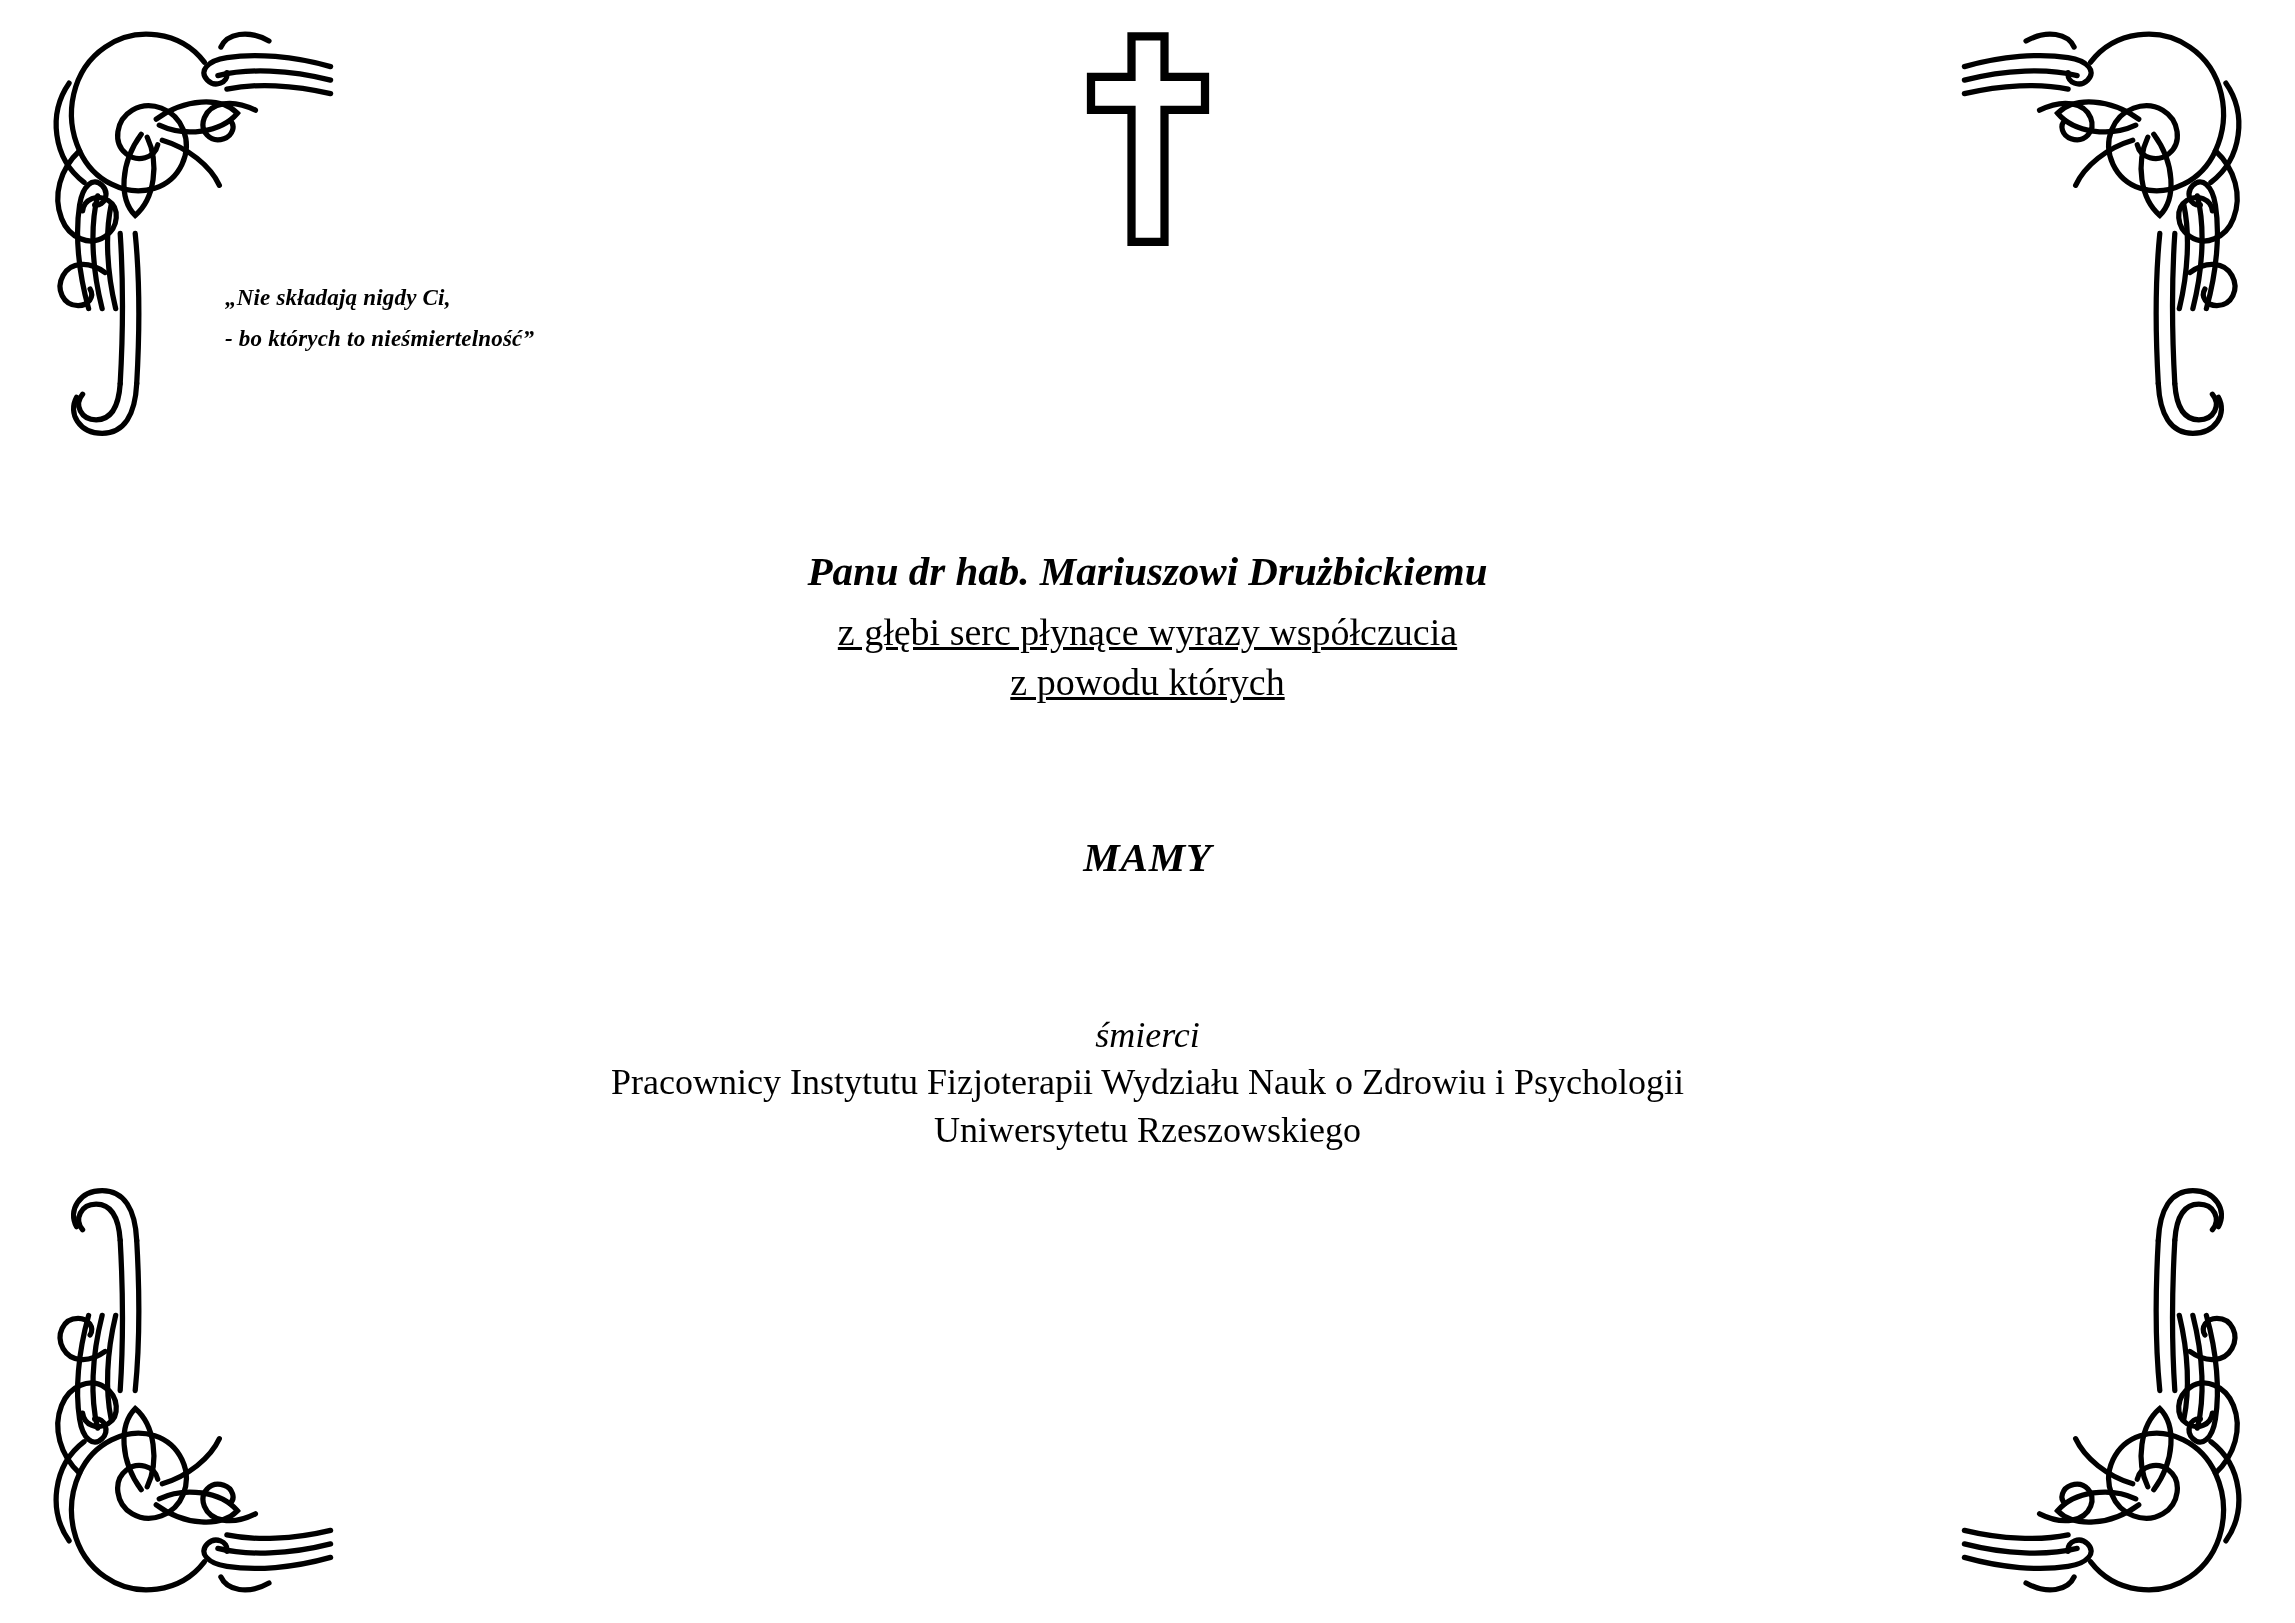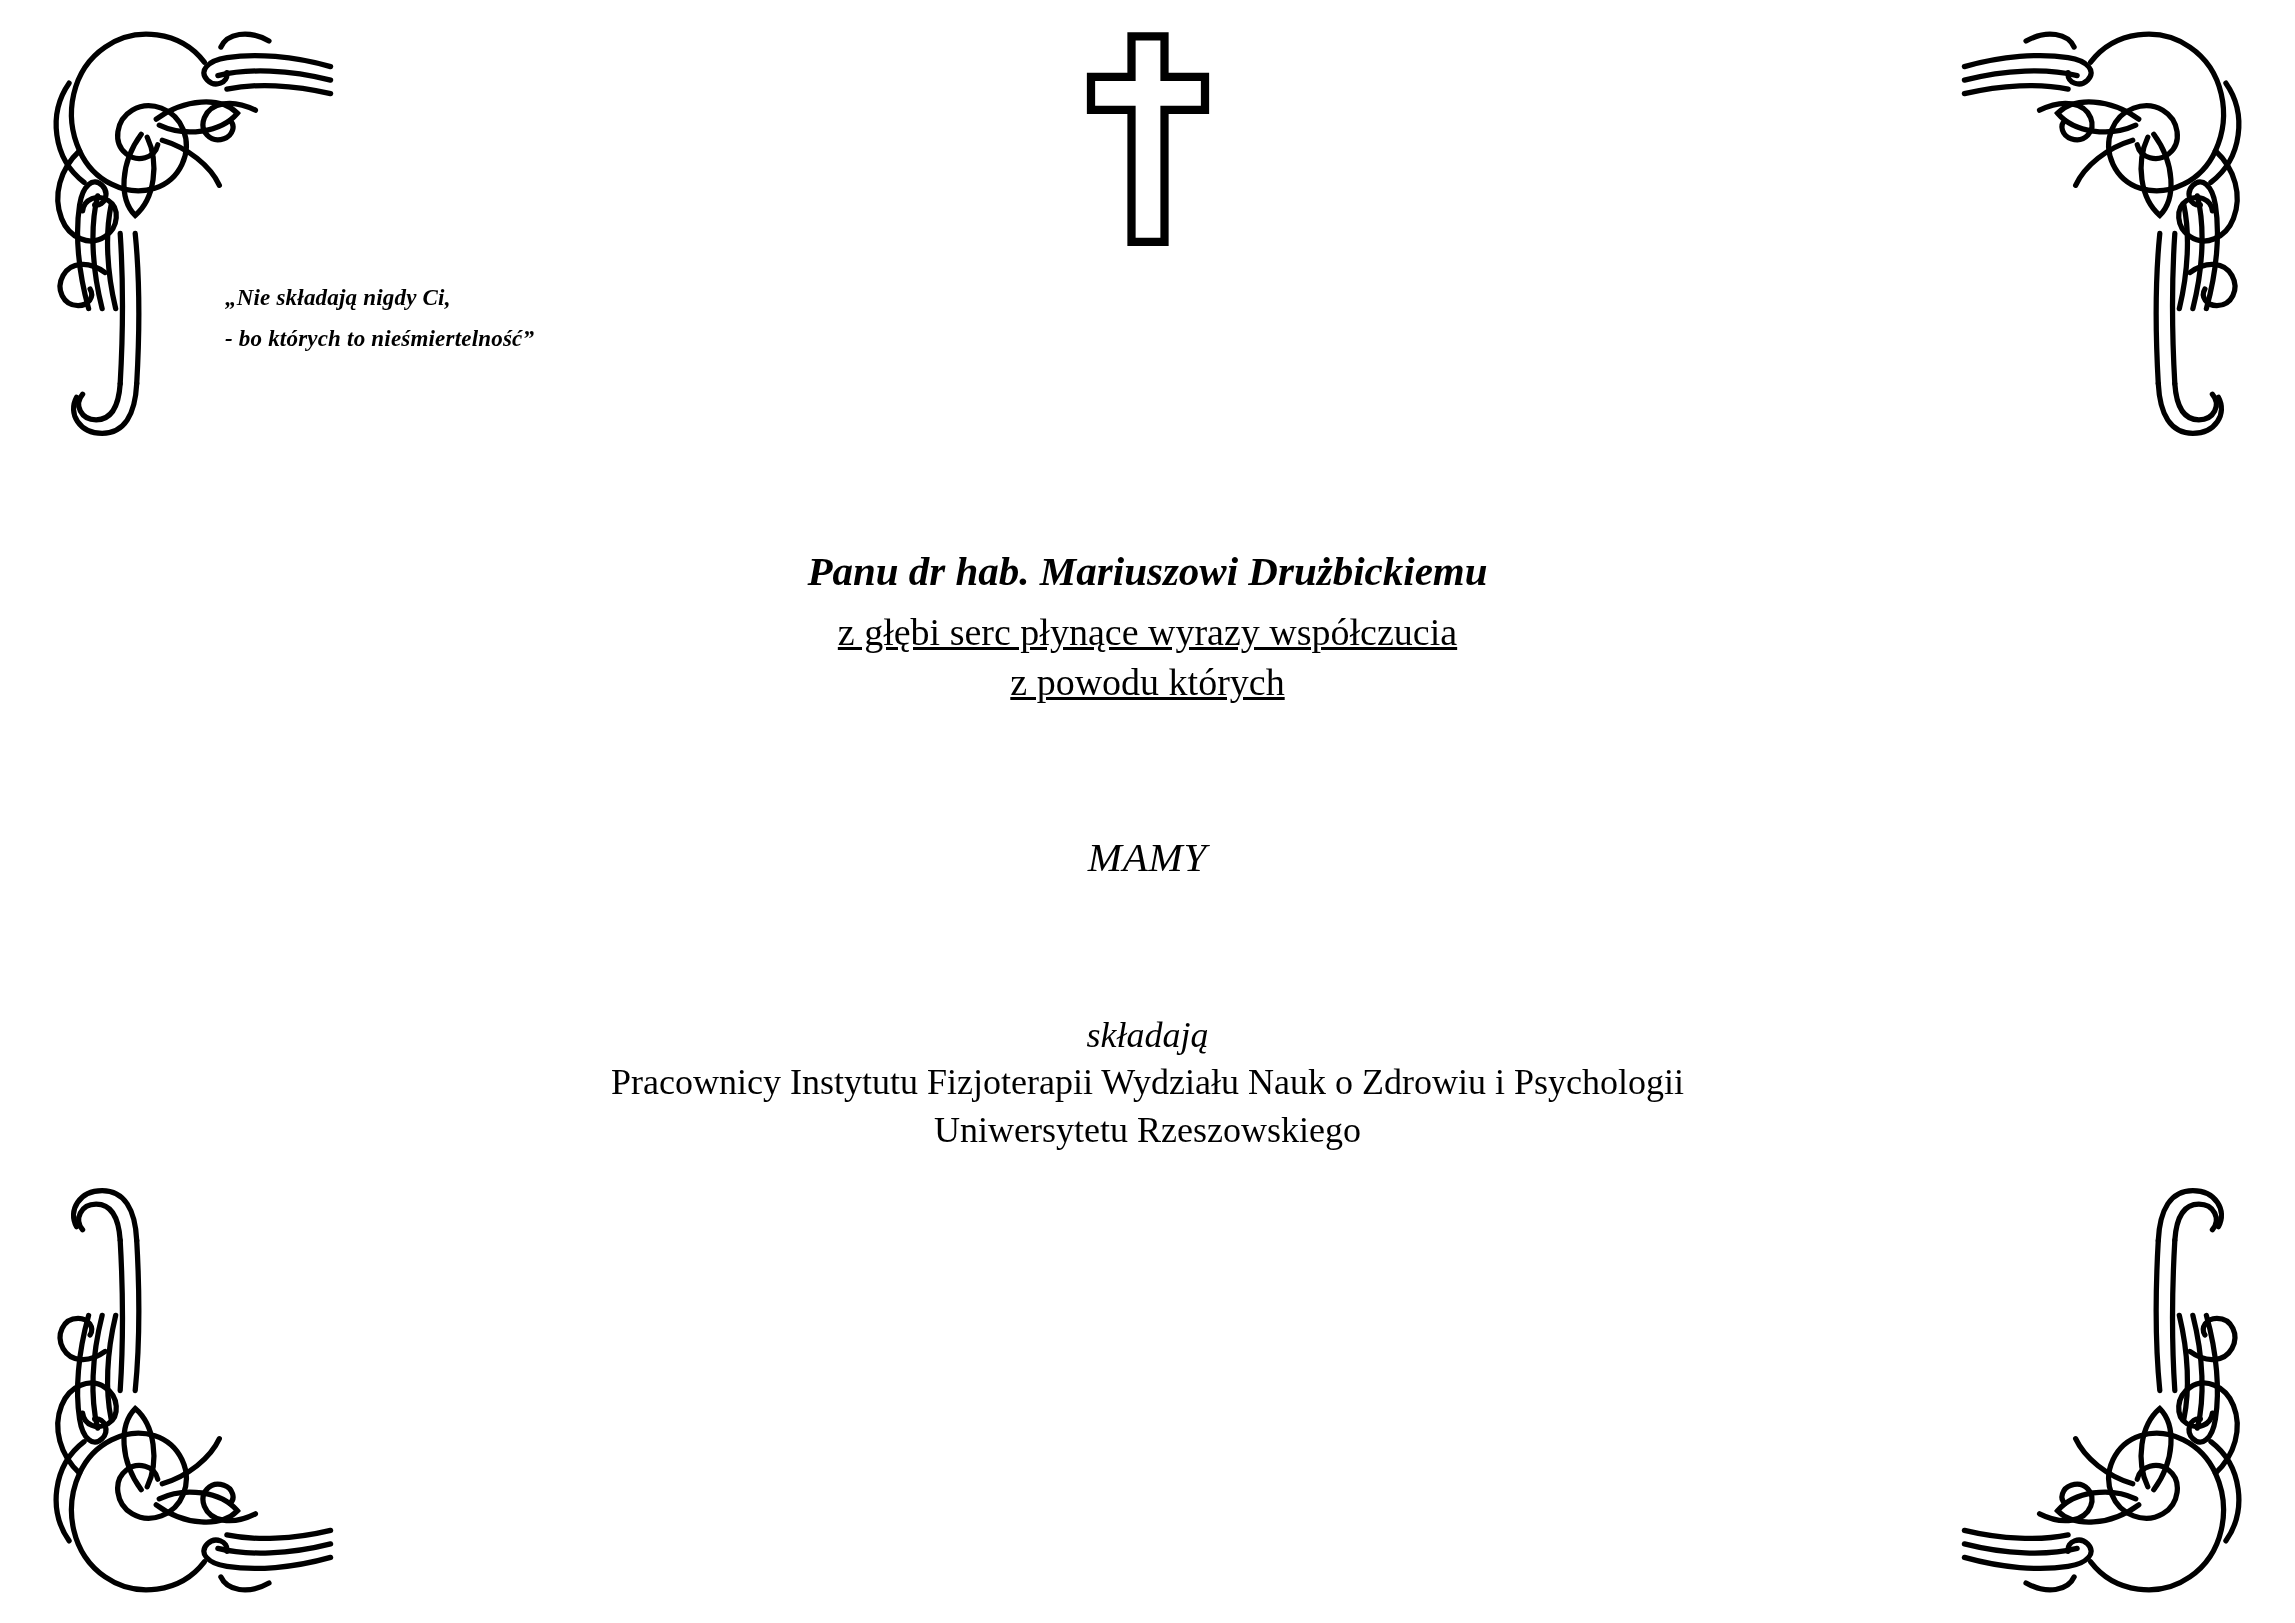--- a/index.html
+++ b/index.html
@@ -70,21 +70,21 @@
     line-height: 1.26;
     margin-bottom: 10.5px;
   }
   .line-plain {
     font-size: 38px;
     line-height: 1.30;
     text-decoration: underline;
   }
   .line-deceased {
     font-size: 41px;
-    font-weight: normal;
+    font-weight: bold;
     font-style: italic;
     letter-spacing: 0.8px;
     margin-top: 126px;
   }
   .line-signoff {
     font-size: 36px;
     font-style: italic;
     margin-top: 131px;
     line-height: 1.32;
   }
@@ -218,17 +218,17 @@
 <div class="quote">
   <div>„Nie składają nigdy Ci,</div>
   <div>- bo których to nieśmiertelność”</div>
 </div>
 
 <div class="body-text">
   <div class="line-addressee">Panu dr hab. Mariuszowi Drużbickiemu</div>
   <div class="line-plain">z głębi serc płynące wyrazy współczucia</div>
   <div class="line-plain">z powodu których</div>
   <div class="line-deceased">MAMY</div>
-  <div class="line-signoff">składają</div>
+  <div class="line-signoff">śmierci</div>
   <div class="line-signers">Pracownicy Instytutu Fizjoterapii Wydziału Nauk o Zdrowiu i Psychologii</div>
   <div class="line-signers">Uniwersytetu Rzeszowskiego</div>
 </div>
 
 
 </body></html>

